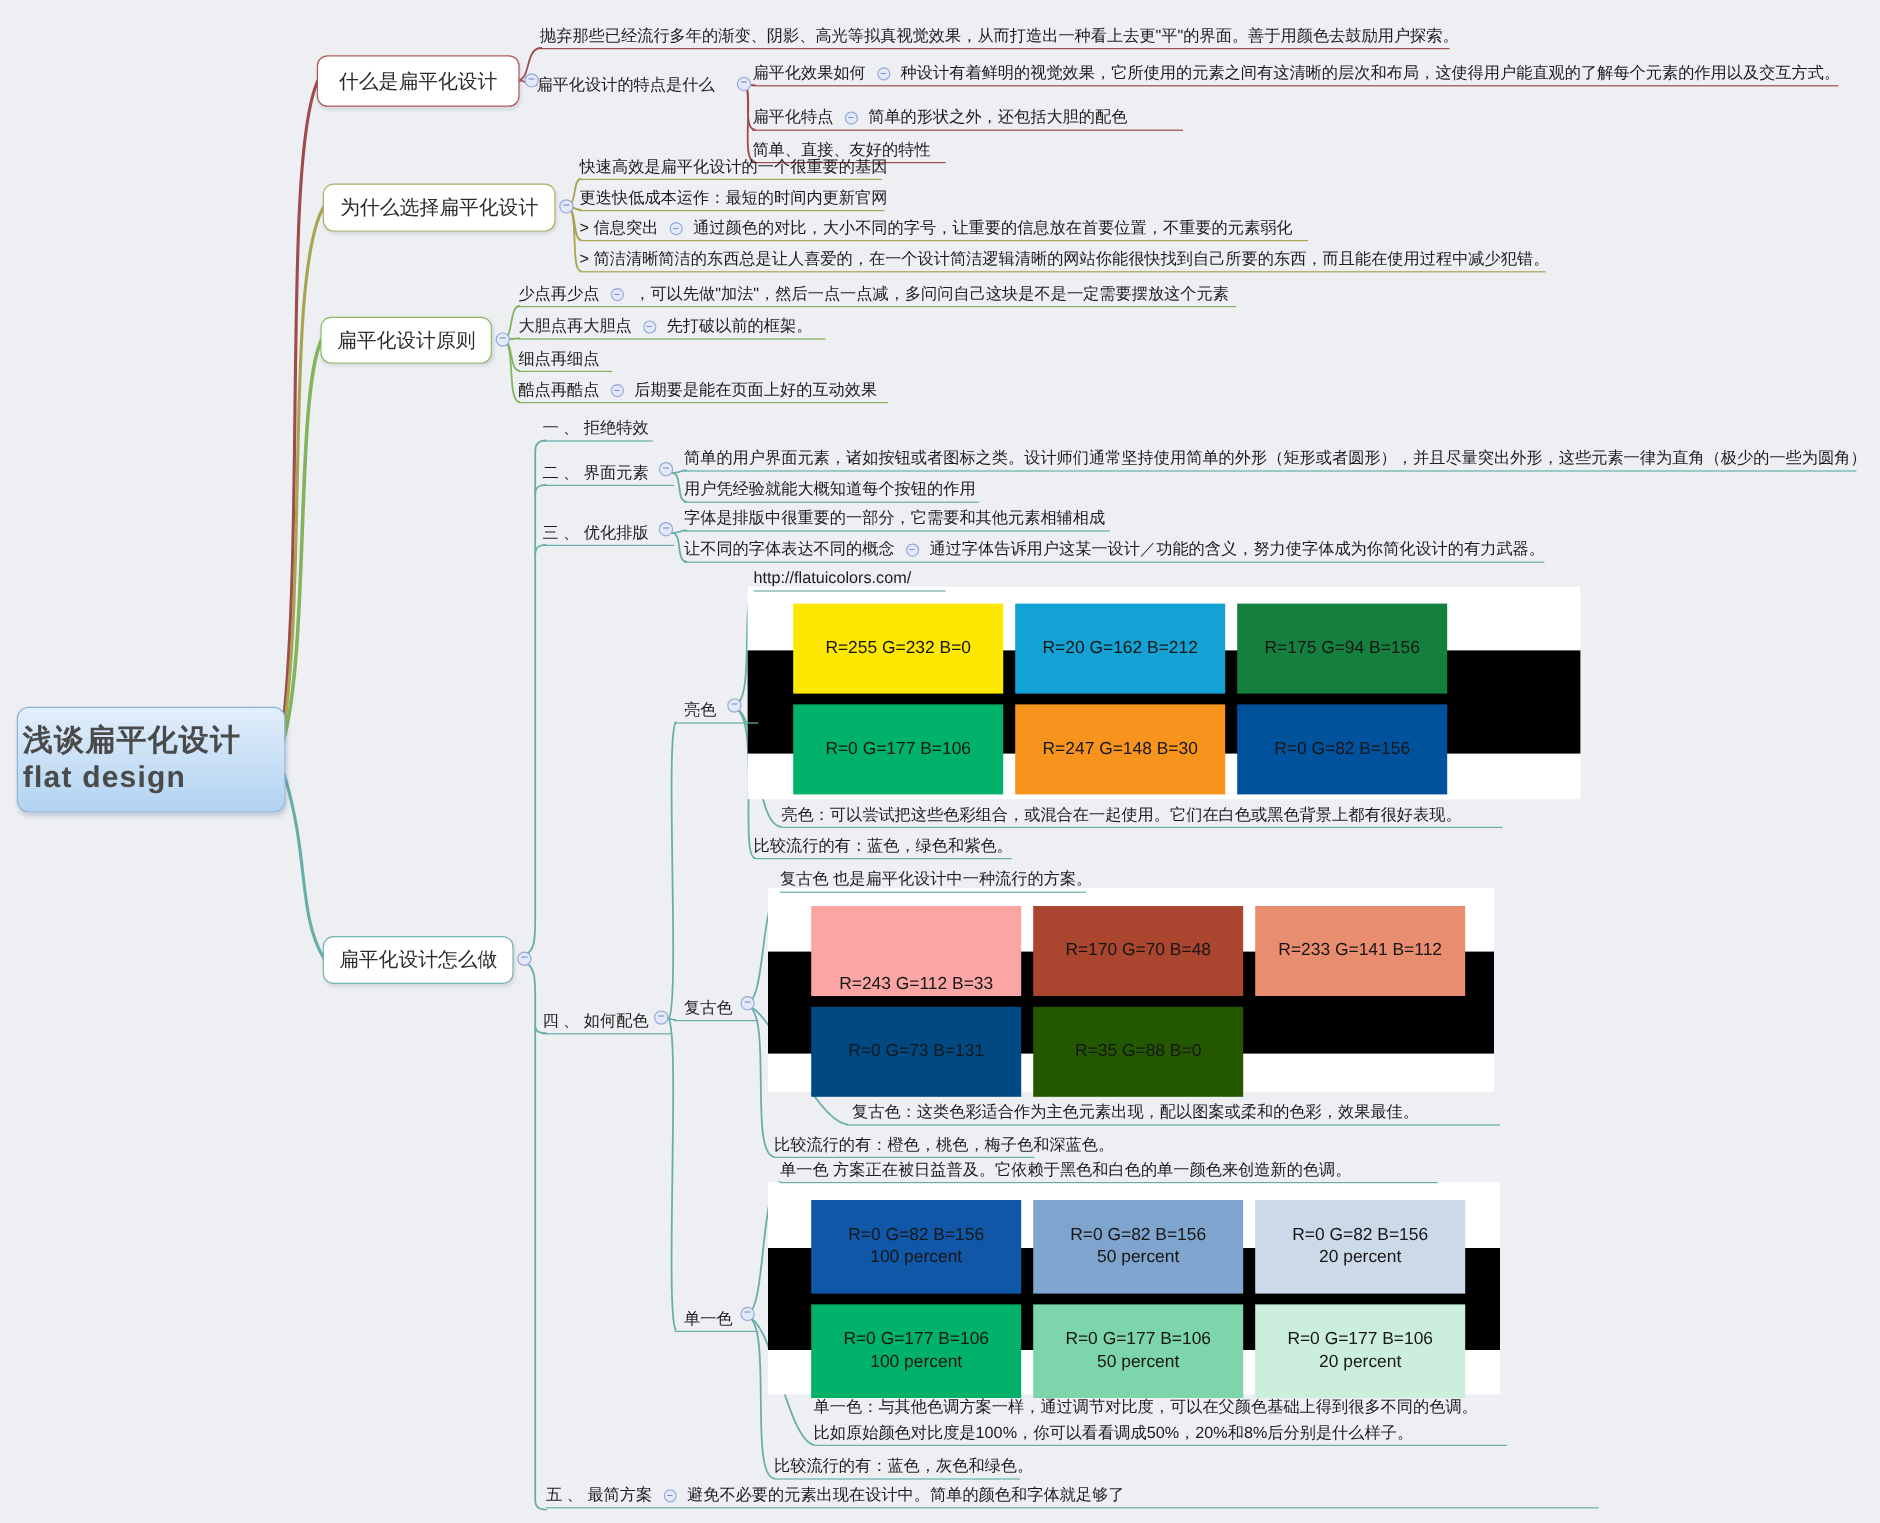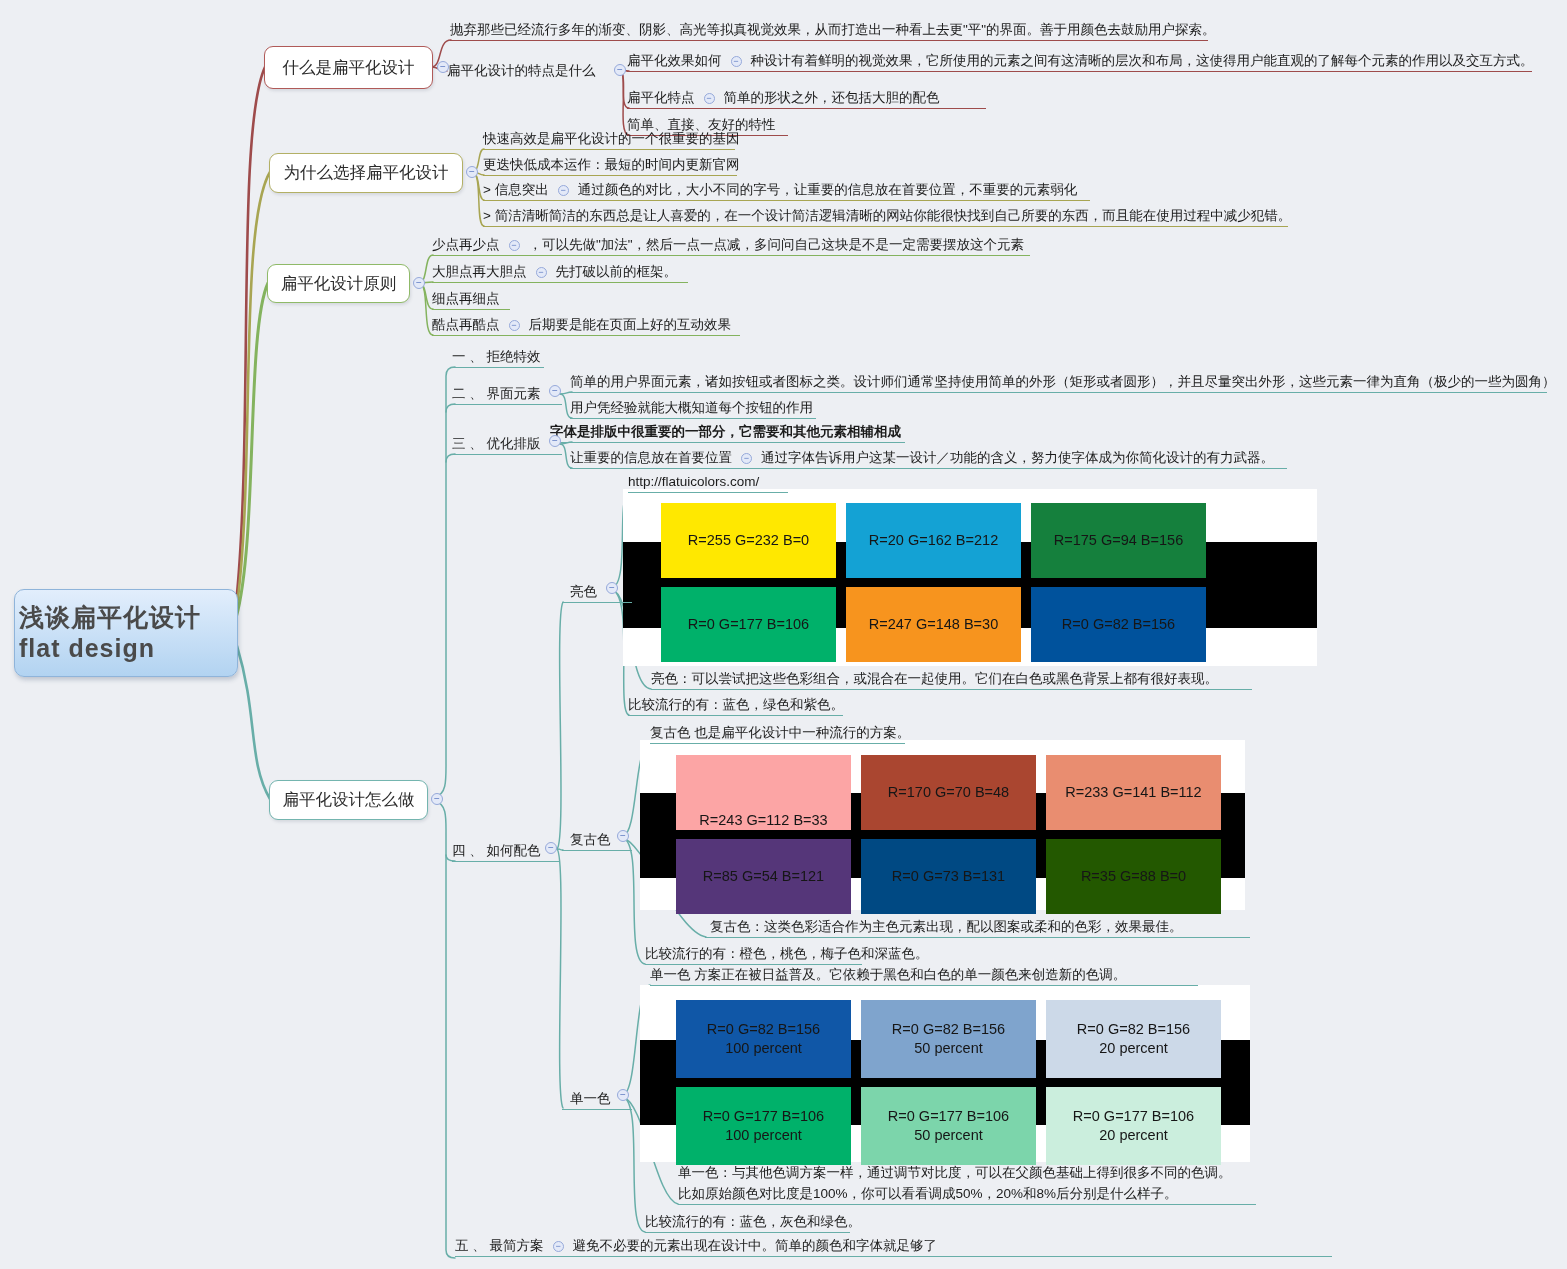--- a/index.html
+++ b/index.html
@@ -178,25 +178,25 @@
     <span>简单的用户界面元素，诸如按钮或者图标之类。设计师们通常坚持使用简单的外形（矩形或者圆形），并且尽量突出外形，这些元素一律为直角（极少的一些为圆角）</span>
   </div>
   <div class="leaf ul b4" style="left:570px;top:397px;width:246px;">
     <span>用户凭经验就能大概知道每个按钮的作用</span>
   </div>
 
   <div class="leaf ul b4" style="left:452px;top:433px;width:110px;">
     <span>三 、 优化排版</span>
   </div>
   <span class="minus" style="left:549px;top:435px;"></span>
-  <div class="leaf ul b4" style="left:550px;top:421px;width:355px;font-weight:bold;">
+  <div class="leaf ul b4" style="left:570px;top:421px;width:355px;">
     <span>字体是排版中很重要的一部分，它需要和其他元素相辅相成</span>
   </div>
   <div class="leaf ul b4" style="left:570px;top:447px;width:717px;">
-    <span>让重要的信息放在首要位置</span><span class="mi"></span><span>通过字体告诉用户这某一设计／功能的含义，努力使字体成为你简化设计的有力武器。</span>
+    <span>让不同的字体表达不同的概念</span><span class="mi"></span><span>通过字体告诉用户这某一设计／功能的含义，努力使字体成为你简化设计的有力武器。</span>
   </div>
 
   <div class="leaf ul b4" style="left:452px;top:840px;width:108px;">
     <span>四 、 如何配色</span>
   </div>
   <span class="minus" style="left:545px;top:842px;"></span>
 
   <div class="leaf ul b4 pad8" style="left:562px;top:581px;width:62px;">
     <span>亮色</span>
   </div>
@@ -245,23 +245,20 @@
     <div class="pband" style="top:53px;height:85px;"></div>
     <div class="ptiles" style="left:36px;top:15px;">
         <div class="ptile" style="background: #fca5a5; justify-content: flex-end;">
           <div>R=243 G=112 B=33</div>
         </div>
         <div class="ptile" style="background: rgb(170, 70, 48);">
           <div>R=170 G=70 B=48</div>
         </div>
         <div class="ptile" style="background: rgb(233, 141, 112);">
           <div>R=233 G=141 B=112</div>
-        </div>
-        <div class="ptile" style="background: rgb(85, 54, 121);">
-          <div>R=85 G=54 B=121</div>
         </div>
         <div class="ptile" style="background: rgb(0, 73, 131);">
           <div>R=0 G=73 B=131</div>
         </div>
         <div class="ptile" style="background: rgb(35, 88, 0);">
           <div>R=35 G=88 B=0</div>
         </div>
       </div>
   </div>
   <div class="leaf ul b4" style="left:705px;top:916px;width:545px;padding-left:5px;box-sizing:border-box;">

